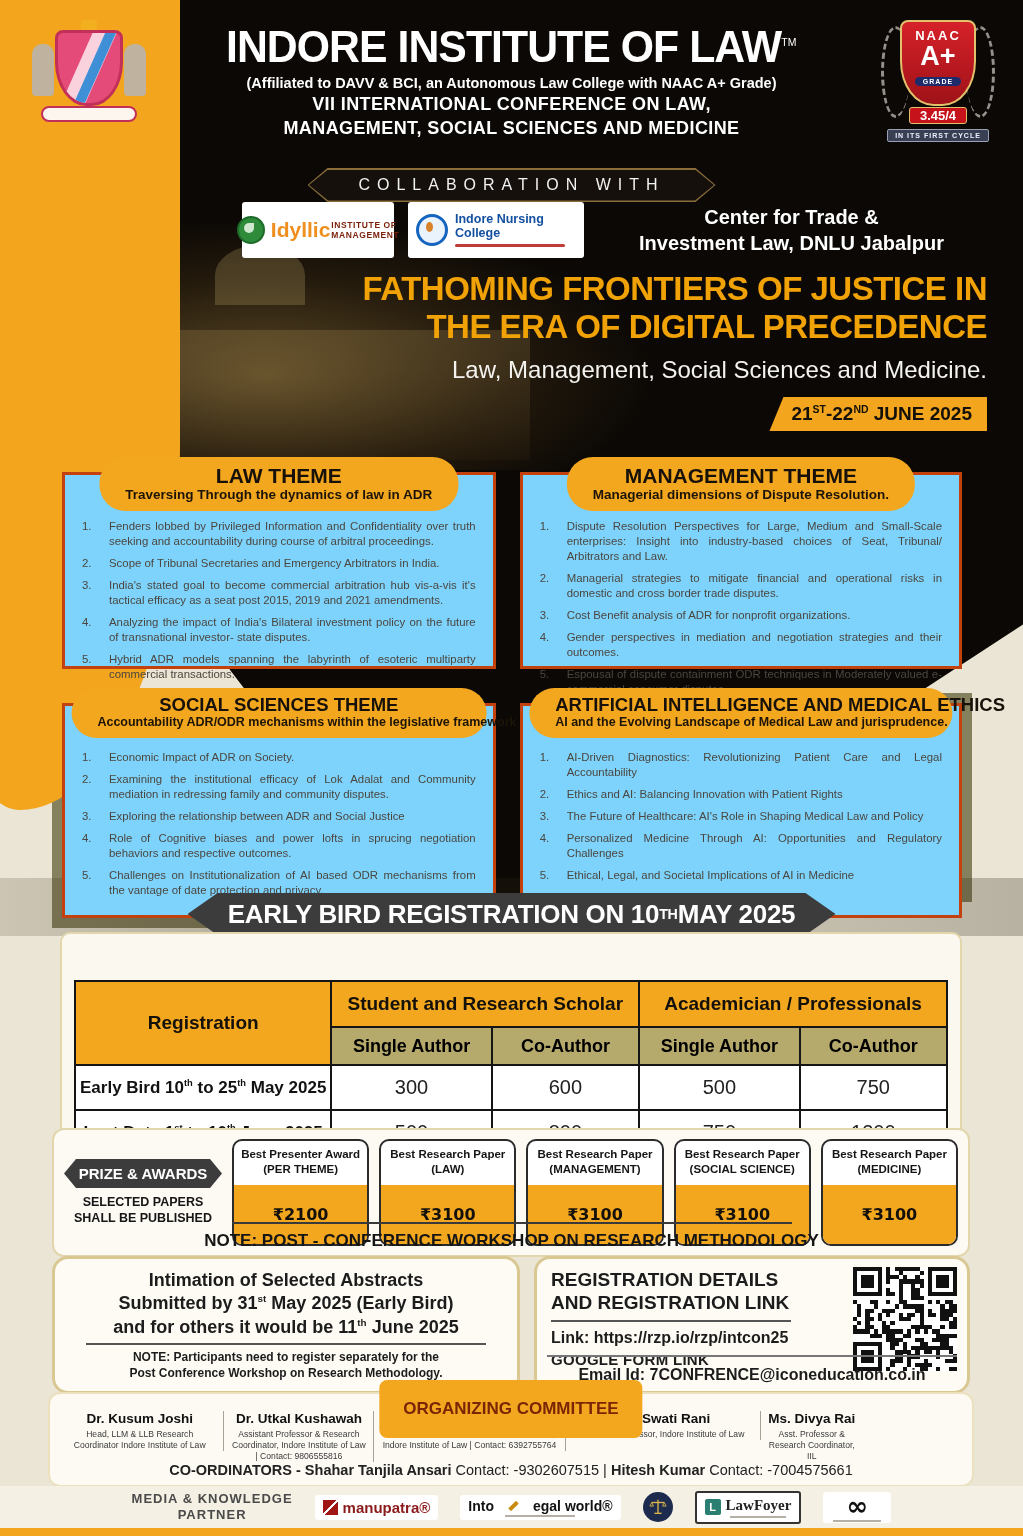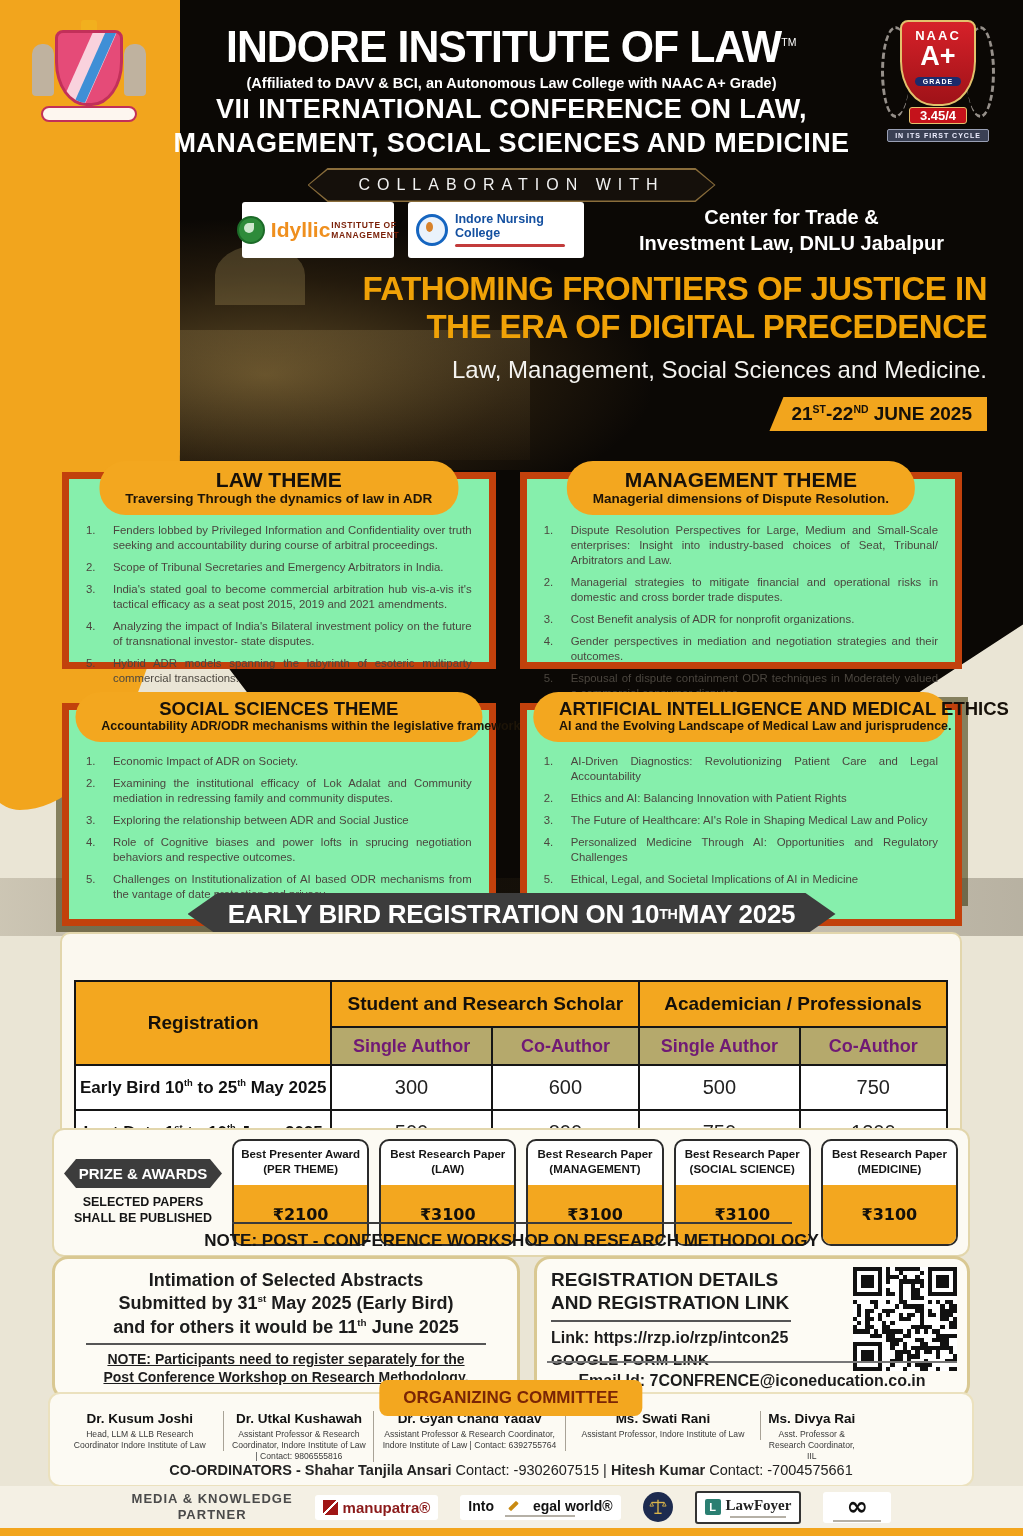--- a/index.html
+++ b/index.html
@@ -55,21 +55,21 @@
   .naac .n-score{display:inline-block;background:#c5121b;border:1px solid #e2c16c;border-radius:3px;
     color:#fff;font-size:13px;font-weight:800;padding:0 10px;margin-top:-4px;position:relative;z-index:2;}
   .naac .n-cycle{display:inline-block;background:#3a4054;border:1px solid #9aa0b5;border-radius:2px;
     color:#eef;font-size:7px;font-weight:700;letter-spacing:1px;padding:2px 7px;margin-top:3px;}
 
   
   .masthead{position:absolute;left:150px;right:150px;top:24px;text-align:center;color:#fff;}
   .inst-name{font-size:45px;font-weight:800;letter-spacing:-1px;line-height:1.0;display:inline-block;transform:scaleX(.95);}
   .inst-name sup{font-size:11px;letter-spacing:0;font-weight:400;}
   .affiliation{font-size:14.5px;font-weight:700;margin-top:6px;}
-  .conf-line{font-size:27px;font-weight:700;letter-spacing:.4px;margin-top:3px;}
+  .conf-line{font-size:18px;font-weight:700;letter-spacing:.4px;margin-top:3px;}
 
   
   .collab-banner{position:absolute;left:50%;top:168px;transform:translateX(-50%);width:408px;height:34px;
     background:#8a6d3b;clip-path:polygon(20px 0,calc(100% - 20px) 0,100% 50%,calc(100% - 20px) 100%,20px 100%,0 50%);}
   .collab-inner{position:absolute;inset:1.5px;background:#15100B;
     clip-path:polygon(19px 0,calc(100% - 19px) 0,100% 50%,calc(100% - 19px) 100%,19px 100%,0 50%);
     display:flex;align-items:center;justify-content:center;color:#f2f2f2;font-size:16px;font-weight:500;letter-spacing:7px;}
   .partners{position:absolute;left:242px;top:202px;right:38px;display:flex;align-items:center;gap:14px;}
   .logo-card{background:#fff;border-radius:3px;height:56px;display:flex;align-items:center;justify-content:center;gap:7px;padding:0 8px;box-sizing:border-box;}
   .logo-card.idyllic{width:152px;flex-direction:row;gap:1px;}
@@ -89,21 +89,21 @@
   
   .hero{position:absolute;left:310px;right:36px;top:270px;text-align:right;}
   .hero-title{color:#F0A207;font-size:33px;font-weight:800;line-height:1.15;letter-spacing:-.5px;}
   .hero-sub{color:#f4f3f0;font-size:24px;font-weight:400;line-height:1.25;margin-top:9px;}
   .date-badge{display:inline-block;margin-top:12px;background:#F2A51D;color:#14100a;font-size:19px;font-weight:800;
     padding:6px 15px 6px 22px;clip-path:polygon(14px 0,100% 0,100% 100%,0 100%);}
 
   
   .themes{position:absolute;left:62px;top:472px;width:900px;display:grid;
     grid-template-columns:1fr 1.02fr;grid-template-rows:197px auto;column-gap:24px;row-gap:34px;}
-  .theme-card{position:relative;background:#86efac;border:7px solid #c2410c;padding:44px 17px 10px;box-sizing:border-box;}
+  .theme-card{position:relative;background:#7dd3fc;border:3px solid #c2410c;padding:44px 17px 10px;box-sizing:border-box;}
   .theme-card.r2{min-height:178px;}
   .theme-shadow{position:absolute;width:100%;height:100%;background:#85805E;z-index:-1;}
   .sh-ul{left:-13px;top:-13px;} .sh-dl{left:-13px;top:13px;}
   .sh-ur{left:13px;top:-13px;}
   .theme-pill{position:absolute;top:-18px;left:50%;transform:translateX(-50%);width:max-content;max-width:97%;
     background:#F3A71F;border-radius:26px;padding:7px 26px 8px;text-align:center;box-sizing:border-box;}
   .theme-title{font-size:21px;font-weight:800;color:#17110a;line-height:1.1;white-space:nowrap;}
   .theme-sub{font-size:13.5px;font-weight:700;color:#1d1408;line-height:1.15;white-space:nowrap;}
   .theme-pill.compact .theme-title{font-size:18.5px;}
   .theme-pill.compact .theme-sub{font-size:12.5px;}
@@ -116,21 +116,21 @@
   .eb-banner{position:absolute;left:50%;top:893px;transform:translateX(-50%);width:648px;height:42px;background:#3C3C3C;
     clip-path:polygon(0 50%,30px 0,calc(100% - 30px) 0,100% 50%,calc(100% - 30px) 100%,30px 100%);
     display:flex;align-items:center;justify-content:center;color:#fff;font-size:26px;font-weight:800;letter-spacing:-.3px;}
 
   
   .reg-panel{position:absolute;left:60px;top:932px;width:902px;background:#FBF8EF;border:2px solid #E2D6AC;
     border-radius:10px;padding:46px 12px 14px;box-sizing:border-box;}
   table.reg{width:100%;border-collapse:collapse;background:#fff;}
   table.reg th, table.reg td{border:2px solid #151515;text-align:center;padding:0 4px;}
   .th-main{background:#F3A71F;color:#14100a;font-size:19px;font-weight:800;height:44px;}
-  .th-sub{background:#B5A96C;color:#701a75;font-size:18px;font-weight:800;height:36px;}
+  .th-sub{background:#B5A96C;color:#000000;font-size:18px;font-weight:800;height:36px;}
   td.row-label{text-align:left;font-size:17px;font-weight:800;color:#111;padding-left:8px;height:43px;white-space:nowrap;}
   td.val{font-size:20px;color:#222;}
 
   
   .awards-panel{position:absolute;left:52px;top:1128px;width:918px;background:#FCFAF3;border:2px solid #E2D6AC;
     border-radius:12px;padding:9px 10px;box-sizing:border-box;display:flex;gap:10px;align-items:center;}
   .awards-label-col{flex:0 0 158px;text-align:center;}
   .awards-arrow{background:#3C3C3C;color:#fff;font-size:15px;font-weight:700;padding:6px 4px;
     clip-path:polygon(0 50%,12px 0,calc(100% - 12px) 0,100% 50%,calc(100% - 12px) 100%,12px 100%);}
   .awards-note{font-size:12.5px;font-weight:800;color:#151515;line-height:1.25;margin-top:7px;}
@@ -143,35 +143,35 @@
   .ws-note{position:absolute;left:0;top:1222px;width:100%;text-align:center;}
   .ws-line{width:560px;height:2px;background:#3a3a3a;margin:0 auto 7px;}
   .ws-text{font-size:17px;font-weight:800;color:#151515;}
 
   
   .boxes{position:absolute;left:52px;top:1256px;width:918px;display:flex;gap:14px;}
   .info-box{background:#FDFBF4;border:3px solid #D9C892;border-radius:16px;box-sizing:border-box;padding:10px 14px;}
   .box-intimation{flex:0 0 468px;text-align:center;}
   .int-line{font-size:18px;font-weight:800;color:#1c1c1c;line-height:1.3;}
   .int-divider{width:92%;height:2px;background:#555;margin:4px auto 5px;}
-  .int-note{font-size:14px;font-weight:700;color:#1c1c1c;line-height:1.3;text-decoration:underline;}
+  .int-note{font-size:12px;font-weight:700;color:#1c1c1c;line-height:1.3;}
   .box-regdetails{flex:1;position:relative;padding-right:128px;}
   .rd-title{font-size:19px;font-weight:800;color:#1c1c1c;line-height:1.2;}
   .rd-underline{width:240px;height:2px;background:#555;margin:5px 0 7px;}
   .rd-link{font-size:16px;font-weight:700;color:#1c1c1c;}
   .rd-google{font-size:15px;font-weight:800;color:#1c1c1c;margin-top:4px;letter-spacing:.3px;}
   .rd-divider{position:absolute;left:10px;right:10px;bottom:34px;height:2px;background:#777;}
   .rd-email{position:absolute;left:0;right:0;bottom:7px;text-align:center;font-size:16px;font-weight:800;color:#1c1c1c;}
   .qr{position:absolute;right:10px;top:8px;width:104px;height:104px;}
 
   
   .committee{position:absolute;left:48px;top:1392px;width:926px;background:#FCFAF3;border:2px solid #EBE1BE;
     border-radius:12px;box-sizing:border-box;padding:17px 6px 7px;}
   .com-pill{position:absolute;top:-14px;left:50%;transform:translateX(-50%);background:#F3A71F;border-radius:8px;
-    padding:8px 24px;font-size:17px;font-weight:800;color:#7a2505;white-space:nowrap;}
+    padding:19px 24px;font-size:17px;font-weight:800;color:#7a2505;white-space:nowrap;}
   .members{display:flex;align-items:flex-start;}
   .member{padding:0 7px;text-align:center;box-sizing:border-box;}
   .member:not(:last-child){border-right:1px solid #a8a296;}
   .member .m-name{font-size:13.5px;font-weight:800;color:#111;white-space:nowrap;}
   .member .m-role{font-size:8.6px;color:#3a3a3a;line-height:1.28;margin-top:3px;}
   .member:nth-child(1){flex:0 0 18.5%;} .member:nth-child(2){flex:0 0 16.5%;}
   .member:nth-child(3){flex:0 0 21%;}   .member:nth-child(4){flex:0 0 21.5%;}
   .member:nth-child(5){flex:0 0 10.5%;} .member:nth-child(6){flex:0 0 12%;}
   .coords{text-align:center;font-size:14.5px;color:#222;}
   .coords b{font-weight:800;}

